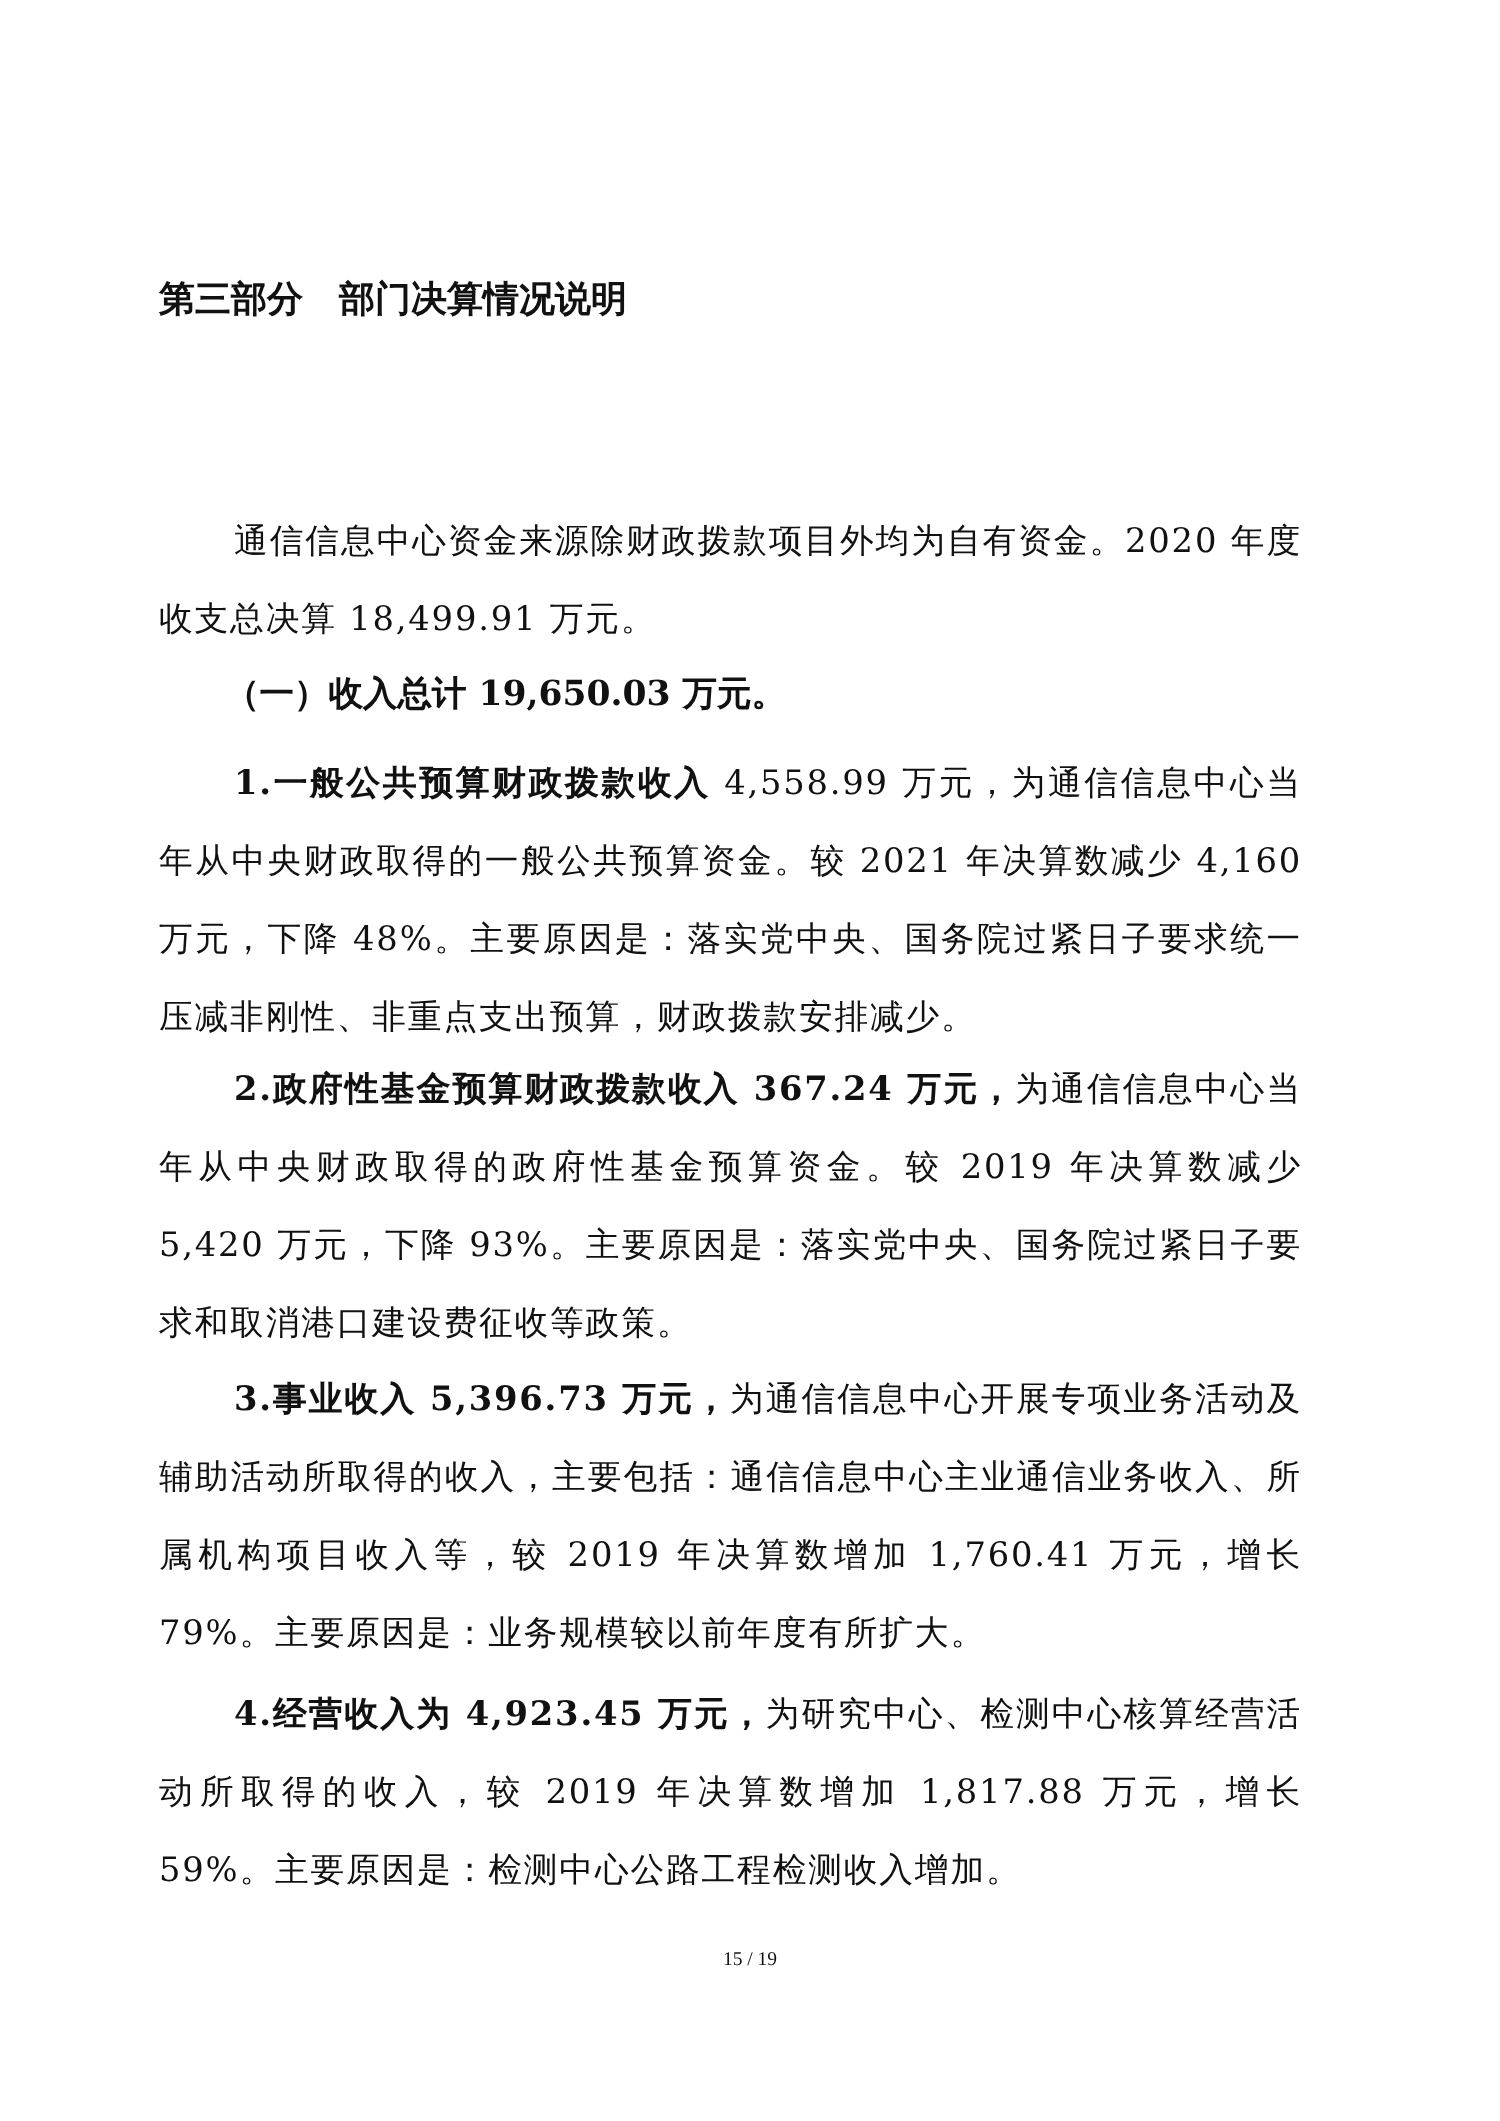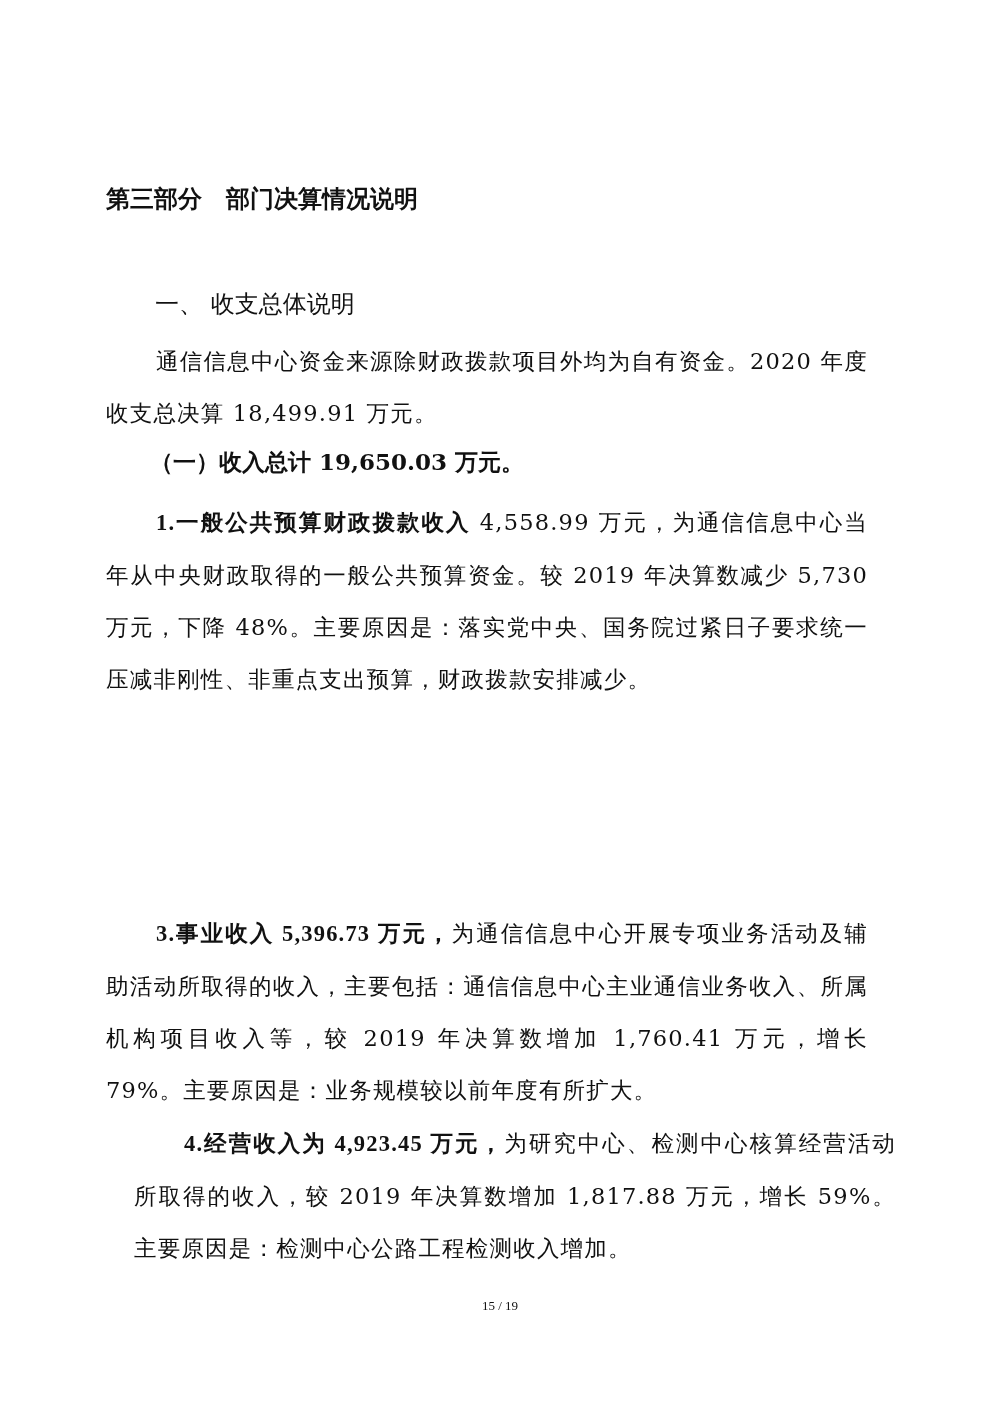--- a/index.html
+++ b/index.html
@@ -6,37 +6,37 @@
     body { width: 1000px; height: 1414px; position: relative; overflow: hidden;
       font-family: "DejaVu Serif", "Liberation Serif", serif; color: #111; }
     .page { position: absolute; left: 0; top: 0; width: 1000px; height: 1328px; }
     .h1 { position: absolute; left: 106px; top: 183px; font-family: "DejaVu Sans", sans-serif;
       font-weight: bold; font-size: 24px; letter-spacing: 0px; white-space: pre; }
     .h2 { position: absolute; left: 155px; top: 288px; font-family: "DejaVu Sans", sans-serif;
       font-size: 24px; white-space: pre; }
     .para { position: absolute; left: 106px; width: 762px; font-size: 22.5px; line-height: 52px;
       text-align: justify; text-align-last: left; letter-spacing: 1.2px; }
     .para .indent { display: inline-block; width: 50px; }
-    .bold { font-weight: bold; font-family: Liberation Serif, serif; }
+    .bold { font-weight: bold; }
     .sub { position: absolute; left: 150px; top: 447px; font-size: 23px; font-weight: bold; white-space: pre; }
     .footer { position: absolute; left: 0; width: 1000px; top: 1298px; text-align: center;
       font-family: "Liberation Serif", serif; font-weight: normal; font-size: 13px; }
   </style>
 </head>
 <body>
 
 <div class="page">
   <div class="h1">第三部分　部门决算情况说明</div>
-  <div class="h2">一、 收支总体说明</div>
 
   <div class="para" style="top:335px;"><span class="indent"></span><span>通信信息中心资金来源除财政拨款项目外均为自有资金。2020 年度收支总决算 18,499.91 万元。</span></div>
 
   <div class="sub">（一）收入总计 19,650.03 万元。</div>
 
-  <div class="para" style="top:496px;"><span class="indent"></span><span class="bold">1.一般公共预算财政拨款收入</span><span> 4,558.99 万元，为通信信息中心当年从中央财政取得的一般公共预算资金。较 2019 年决算数减少 5,730 万元，下降 48%。主要原因是：落实党中央、国务院过紧日子要求统一压减非刚性、非重点支出预算，财政拨款安排减少。</span></div>
+  <div class="para" style="top:496px;"><span class="indent"></span><span class="bold">1.一般公共预算财政拨款收入</span><span> 4,558.99 万元，为通信信息中心当年从中央财政取得的一般公共预算资金。较 2021 年决算数减少 4,160 万元，下降 48%。主要原因是：落实党中央、国务院过紧日子要求统一压减非刚性、非重点支出预算，财政拨款安排减少。</span></div>
 
+  <div class="para" style="top:700px;"><span class="indent"></span><span class="bold">2.政府性基金预算财政拨款收入 367.24 万元，</span><span>为通信信息中心当年从中央财政取得的政府性基金预算资金。较 2019 年决算数减少 5,420 万元，下降 93%。主要原因是：落实党中央、国务院过紧日子要求和取消港口建设费征收等政策。</span></div>
 
   <div class="para" style="top:907px;"><span class="indent"></span><span class="bold">3.事业收入 5,396.73 万元，</span><span>为通信信息中心开展专项业务活动及辅助活动所取得的收入，主要包括：通信信息中心主业通信业务收入、所属机构项目收入等，较 2019 年决算数增加 1,760.41 万元，增长 79%。主要原因是：业务规模较以前年度有所扩大。</span></div>
 
-  <div class="para" style="top:1117px;margin-left:28px;"><span class="indent"></span><span class="bold">4.经营收入为 4,923.45 万元，</span><span>为研究中心、检测中心核算经营活动所取得的收入，较 2019 年决算数增加 1,817.88 万元，增长 59%。主要原因是：检测中心公路工程检测收入增加。</span></div>
+  <div class="para" style="top:1117px;"><span class="indent"></span><span class="bold">4.经营收入为 4,923.45 万元，</span><span>为研究中心、检测中心核算经营活动所取得的收入，较 2019 年决算数增加 1,817.88 万元，增长 59%。主要原因是：检测中心公路工程检测收入增加。</span></div>
 
   <div class="footer">15 / 19</div>
 </div>
 
 </body></html>

